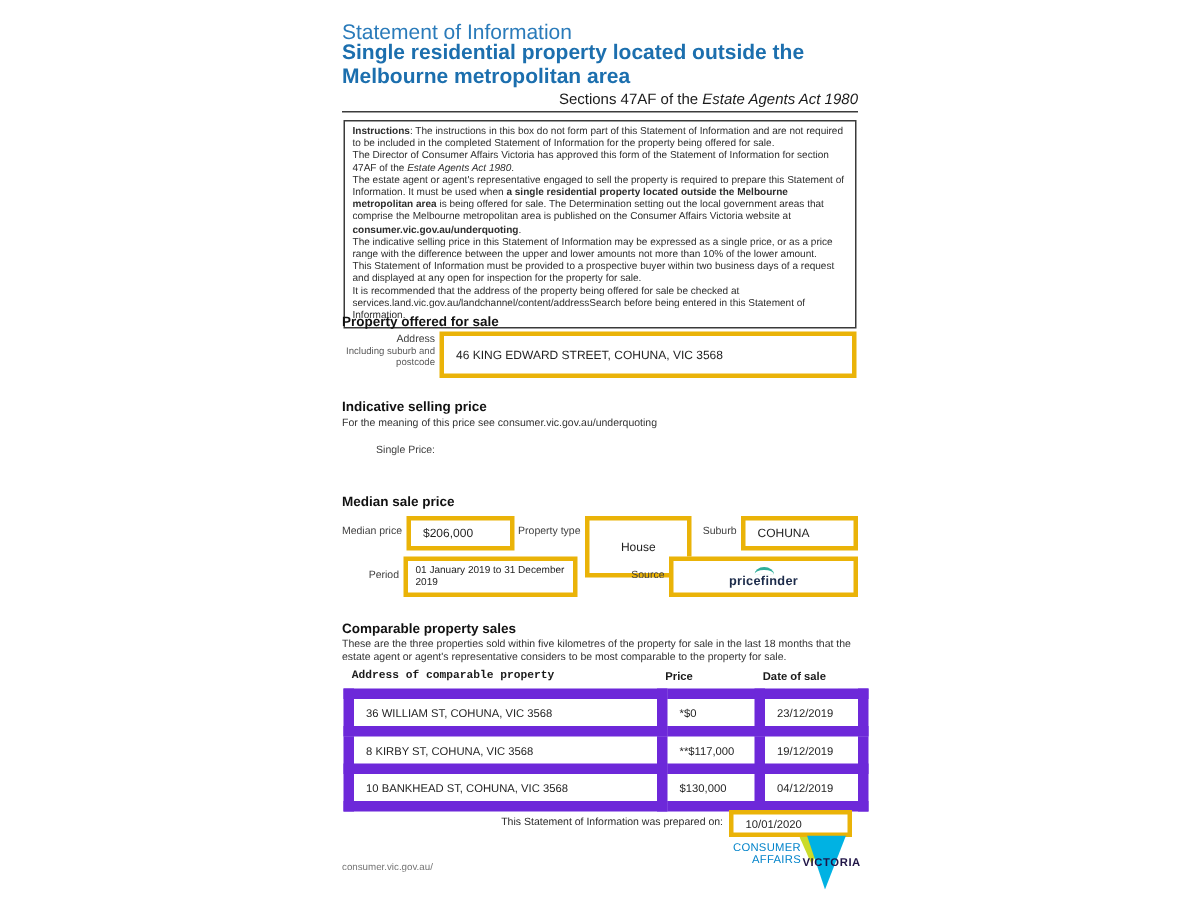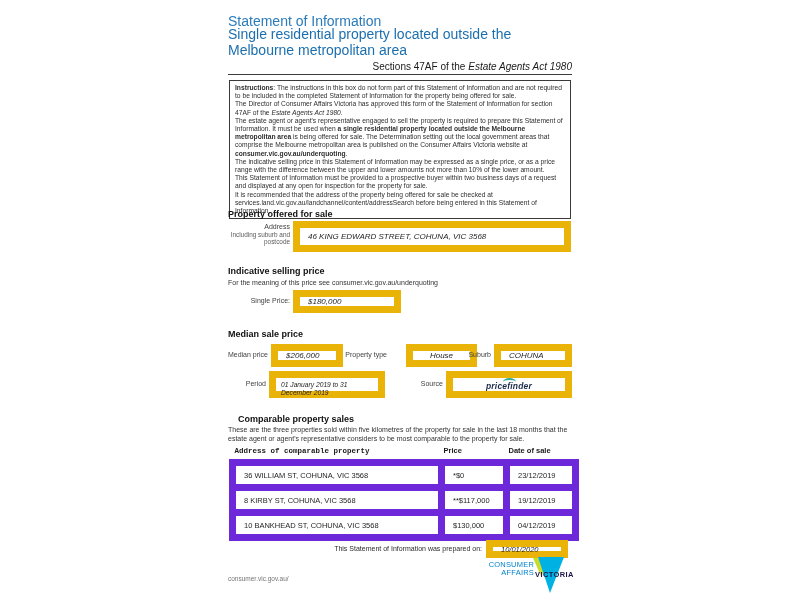--- a/index.html
+++ b/index.html
@@ -4,41 +4,41 @@
 <style>
   * { margin:0; padding:0; box-sizing:border-box; }
   html,body { background:#ffffff; }
   .page {
     position:relative; width:800px; height:600px; background:#ffffff;
     font-family:"Liberation Sans", sans-serif; color:#222; overflow:hidden;
   }
   .abs { position:absolute; }
 
   .eyebrow { left:228px; top:13px; font-size:14px; color:#2A7BBA; }
-  .doc-title { left:228px; top:26px; width:352px; font-size:14px; font-weight:normal; color:#1C6FAE; line-height:16px; }
+  .doc-title { left:228px; top:26px; width:352px; font-size:14px; font-weight:bold; color:#1C6FAE; line-height:16px; }
   .act-ref { left:228px; top:61px; width:344px; text-align:right; font-size:10px; font-weight:normal; color:#1a1a1a; }
   .act-ref .italic { font-style:italic; }
   .hrule { left:228px; top:74px; width:344px; border-top:1.5px solid #3c3c3c; }
 
   .ins-box {
     left:229px; top:80px; width:342px; min-height:119px;
     border:1px solid #3a3a3a; padding:3px 5px;
     font-size:6.7px; line-height:8.2px; color:#2e2e2e;
   }
   .ins-p { margin:0; }
   .bold { font-weight:bold; }
   .italic { font-style:italic; }
 
   .section-h { font-size:9px; font-weight:bold; color:#111; }
 
   .field-label { font-size:7px; color:#3f3f3f; text-align:right; line-height:8px; }
   .field-sublabel { font-size:6.4px; color:#5a5a5a; line-height:7.4px; }
   .field-box {
-    border:7px solid #eab308; background:#fff; display:flex; align-items:center;
-    font-size:8px; color:#1f1f1f; padding-left:8px;font-style:italic;
+    border:3px solid #eab308; background:#fff; display:flex; align-items:center;
+    font-size:8px; color:#1f1f1f; padding-left:8px;
   }
   .center-text { justify-content:center; padding-left:0; }
 
   .note-text { font-size:7px; color:#333; }
   .desc-text { font-size:7px; color:#333; line-height:8.6px; }
 
   .cmp-table { left:229px; top:446px; width:343px; border-collapse:collapse; table-layout:fixed; }
   .cmp-table th {
     font-size:7.5px; font-weight:bold; color:#1a1a1a; text-align:left;
     padding:0 0 4px 2px; border-bottom:1px solid #333; vertical-align:bottom;
@@ -98,53 +98,50 @@
     <div>Address</div>
     <div class="field-sublabel">Including suburb and postcode</div>
   </div>
   <div class="abs field-box" style="left:293px; top:221px; width:278px; height:31px;">
     <span>46 KING EDWARD STREET, COHUNA, VIC 3568</span>
   </div>
 
   <div class="abs section-h" style="left:228px; top:266px;">Indicative selling price</div>
   <div class="abs note-text" style="left:228px; top:279px;">For the meaning of this price see consumer.vic.gov.au/underquoting</div>
   <div class="abs field-label" style="left:228px; top:297px; width:62px;">Single Price:</div>
-  <div class="abs field-box" style="left:293px; top:290px; width:108px; height:23px;">
-    <span>$180,000</span>
-  </div>
 
   <div class="abs section-h" style="left:228px; top:329px;">Median sale price</div>
 
   <div class="abs field-label" style="left:224px; top:351px; width:44px;">Median price</div>
   <div class="abs field-box" style="left:271px; top:344px; width:72px; height:23px;">
     <span>$206,000</span>
   </div>
 
   <div class="abs field-label" style="left:338px; top:351px; width:49px;">Property type</div>
-  <div class="abs field-box center-text" style="left:390px; top:344px; width:71px; height:23px;margin-left:16px;">
+  <div class="abs field-box center-text" style="left:390px; top:344px; width:71px; height:41px;">
     <span>House</span>
   </div>
 
   <div class="abs field-label" style="left:461px; top:351px; width:30px;">Suburb</div>
   <div class="abs field-box" style="left:494px; top:344px; width:78px; height:23px;">
     <span>COHUNA</span>
   </div>
 
   <div class="abs field-label" style="left:236px; top:380px; width:30px;">Period</div>
   <div class="abs field-box" style="left:269px; top:371px; width:116px; height:27px; font-size:6.7px; line-height:8px; padding:3px 5px; align-items:flex-start;">
     <span>01 January 2019 to 31 December 2019</span>
   </div>
 
   <div class="abs field-label" style="left:410px; top:380px; width:33px;">Source</div>
   <div class="abs field-box pf-logo center-text" style="left:446px; top:371px; width:126px; height:27px;">
     <div class="pf-swoosh"></div>
     <div class="pf-text">pricefinder</div>
   </div>
 
-  <div class="abs section-h" style="left:228px; top:414px;margin-left:10px;">Comparable property sales</div>
+  <div class="abs section-h" style="left:228px; top:414px;">Comparable property sales</div>
   <div class="abs desc-text" style="left:228px; top:426px; width:344px;">These are the three properties sold within five kilometres of the property for sale in the last 18 months that the estate agent or agent's representative considers to be most comparable to the property for sale.</div>
 
   <table class="abs cmp-table">
     <thead>
       <tr>
         <th class="col-address">Address of comparable property</th>
         <th class="col-price">Price</th>
         <th class="col-date">Date of sale</th>
       </tr>
     </thead>

